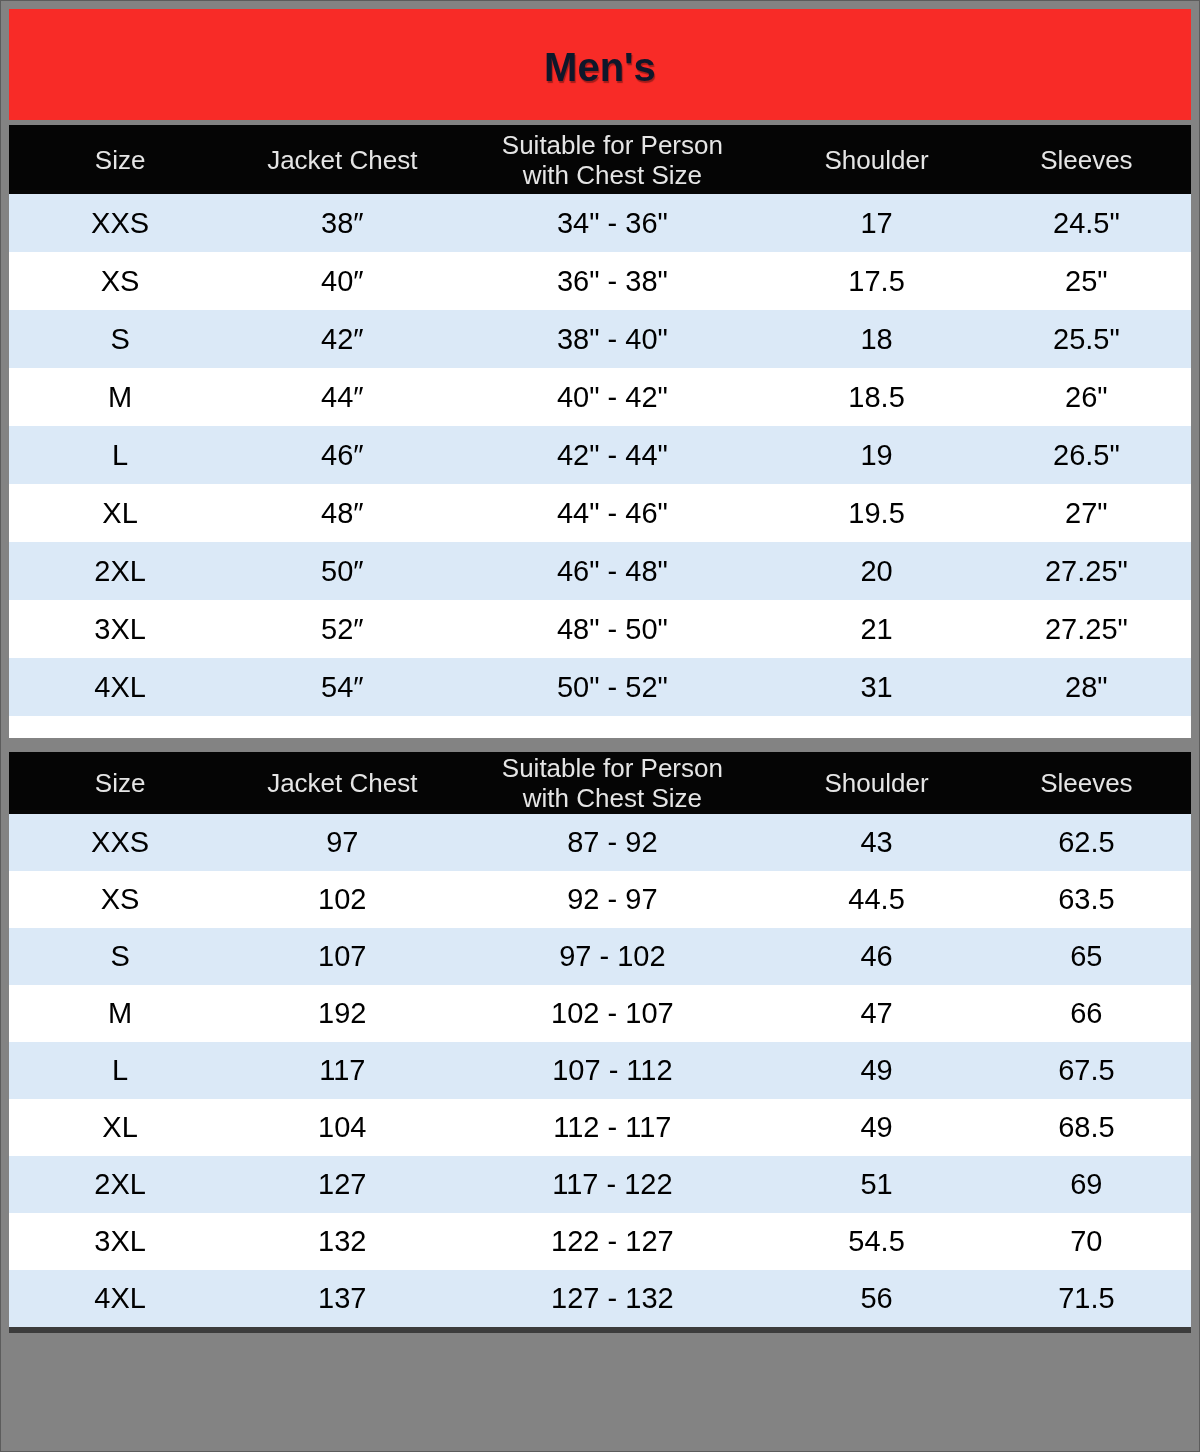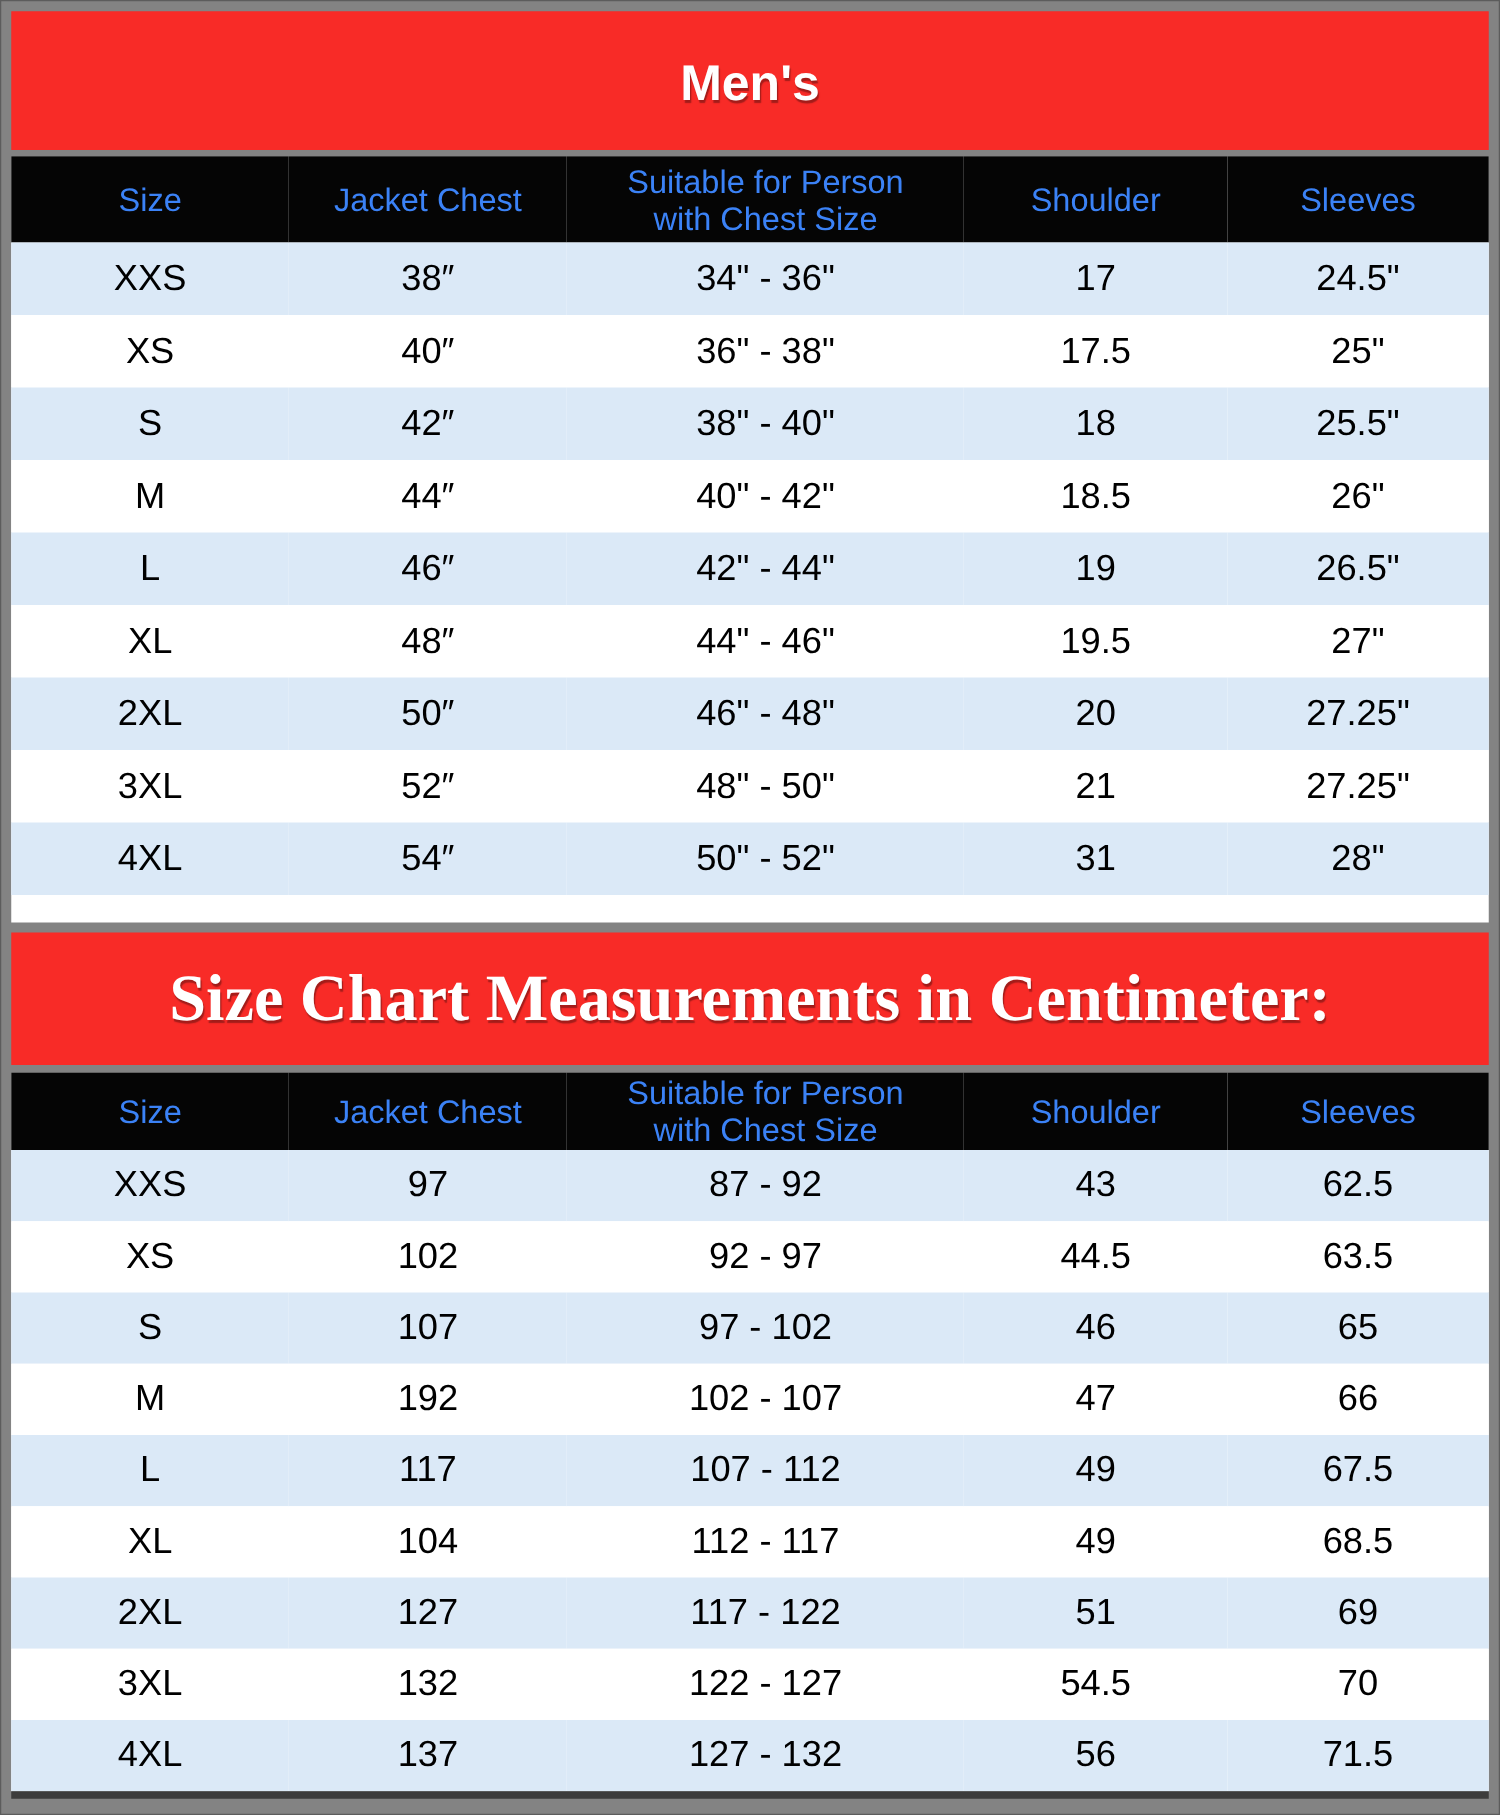--- a/index.html
+++ b/index.html
@@ -13,21 +13,21 @@
     box-sizing: border-box;
     background: #838383;
     border: 1px solid #5c5c5c;
     padding: 8px 8px 0 8px;
     font-family: "Liberation Sans", "DejaVu Sans", sans-serif;
     margin: 0 auto;
   }
   
   .banner {
     background: #f82b27;
-    color: #ffffff;
+    color: #0f172a;
     text-align: center;
     display: flex;
     flex-direction: column;
     justify-content: center;
     align-items: center;
   }
   .banner-inches { height: 111px; }
   .banner-cm { height: 106px; }
   .banner-subtitle {
     font-family: "Liberation Sans", "DejaVu Sans", sans-serif;
@@ -56,21 +56,21 @@
     table-layout: fixed;
     background: #ffffff;
   }
   col.c1 { width: 18.8%; }
   col.c2 { width: 18.8%; }
   col.c3 { width: 26.9%; }
   col.c4 { width: 17.8%; }
   col.c5 { width: 17.7%; }
   thead th {
     background: #050505;
-    color: #3b82f6;
+    color: #e5e5e5;
     font-weight: normal;
     font-size: 26px;
     line-height: 30px;
     vertical-align: middle;
     white-space: pre-line;
     padding: 0;
   }
   .table-inches thead th { height: 69px; }
   .table-cm thead th { height: 62px; }
   tbody td {
@@ -186,23 +186,20 @@
           <td>31</td>
           <td>28"</td>
         </tr>
       </tbody>
   </table>
 
   <div class="white-strip"></div>
 
   <div class="gap8"></div>
 
-  <div class="banner banner-cm">
-    <div class="banner-title">Size Chart Measurements in Centimeter:</div>
-  </div>
 
   <div class="gap6"></div>
 
   <table class="table-cm">
     <colgroup>
         <col class="c1">
         <col class="c2">
         <col class="c3">
         <col class="c4">
         <col class="c5">

